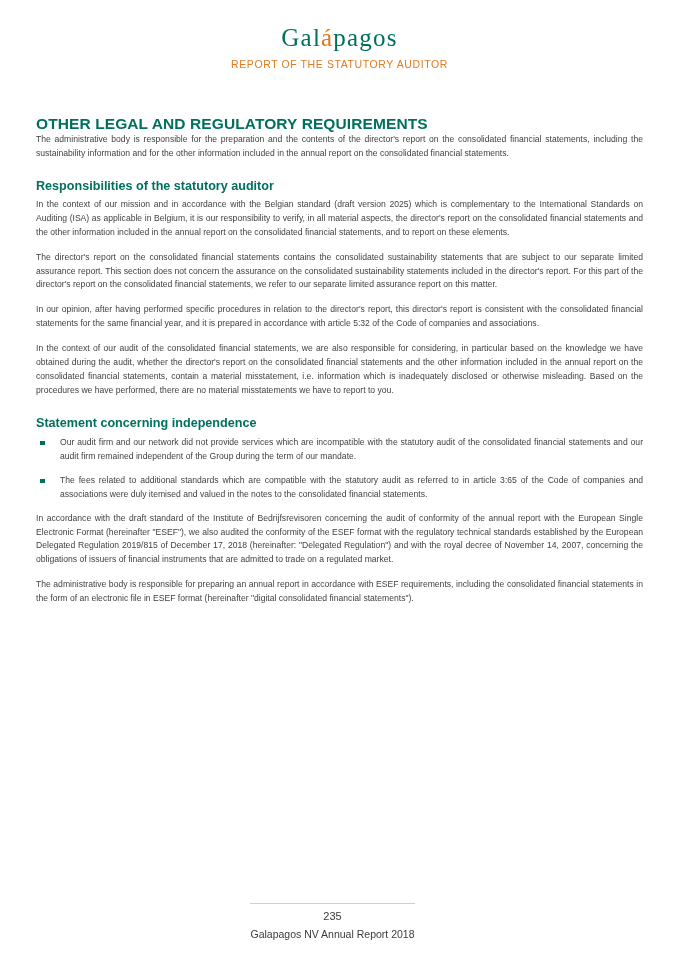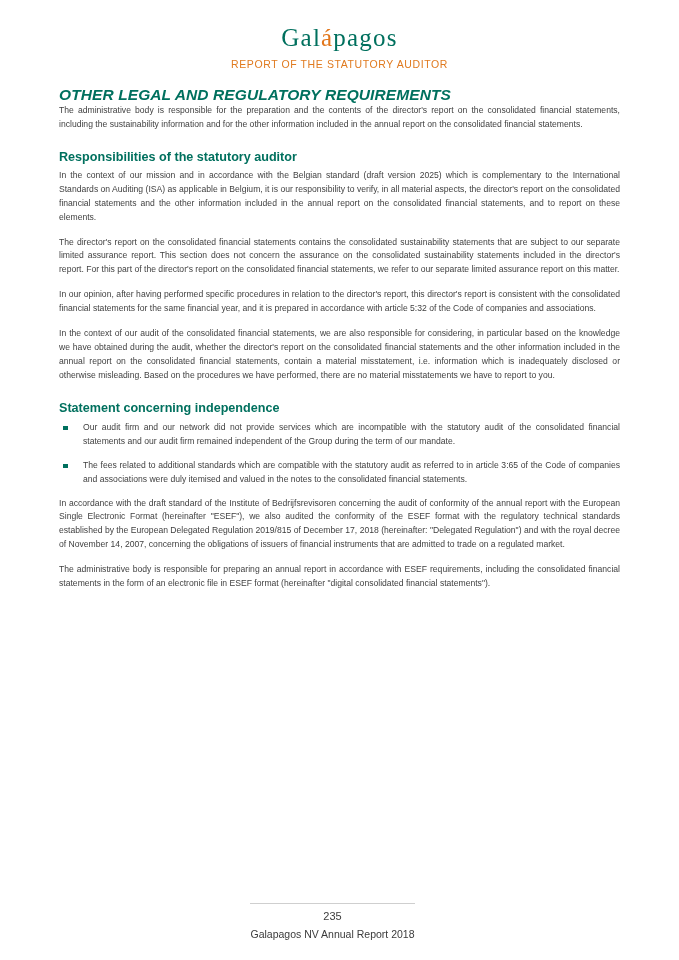--- a/index.html
+++ b/index.html
@@ -12,21 +12,21 @@
     background: #ffffff;
     font-family: "Liberation Sans", sans-serif;
     color: #3b3b3b;
     overflow: hidden;
   }
   .page {
     position: relative;
     width: 679px;
     height: 960px;
     box-sizing: border-box;
-    padding: 0 59px;
+    padding: 0 36px;
   }
 
   
   .brand {
     text-align: center;
     padding-top: 24px;
   }
   .brand-word {
     font-family: "Liberation Serif", serif;
     font-size: 25px;
@@ -44,23 +44,22 @@
     font-size: 10.5px;
     letter-spacing: 0.6px;
     color: #e07a1f;
   }
 
   
   h1.section-title {
     font-size: 15.5px;
     color: #00705e;
     font-weight: bold;
-    margin: 16px 0 0 0;
+    margin: 45px 0 0 0;
     letter-spacing: 0.1px;
-    font-style: italic;
   }
   h2.sub-title {
     font-size: 12.6px;
     color: #00705e;
     font-weight: bold;
     margin: 18px 0 5px 0;
   }
   h2.sub-title.wide {
     line-height: 1.32;
     margin-bottom: 7px;

